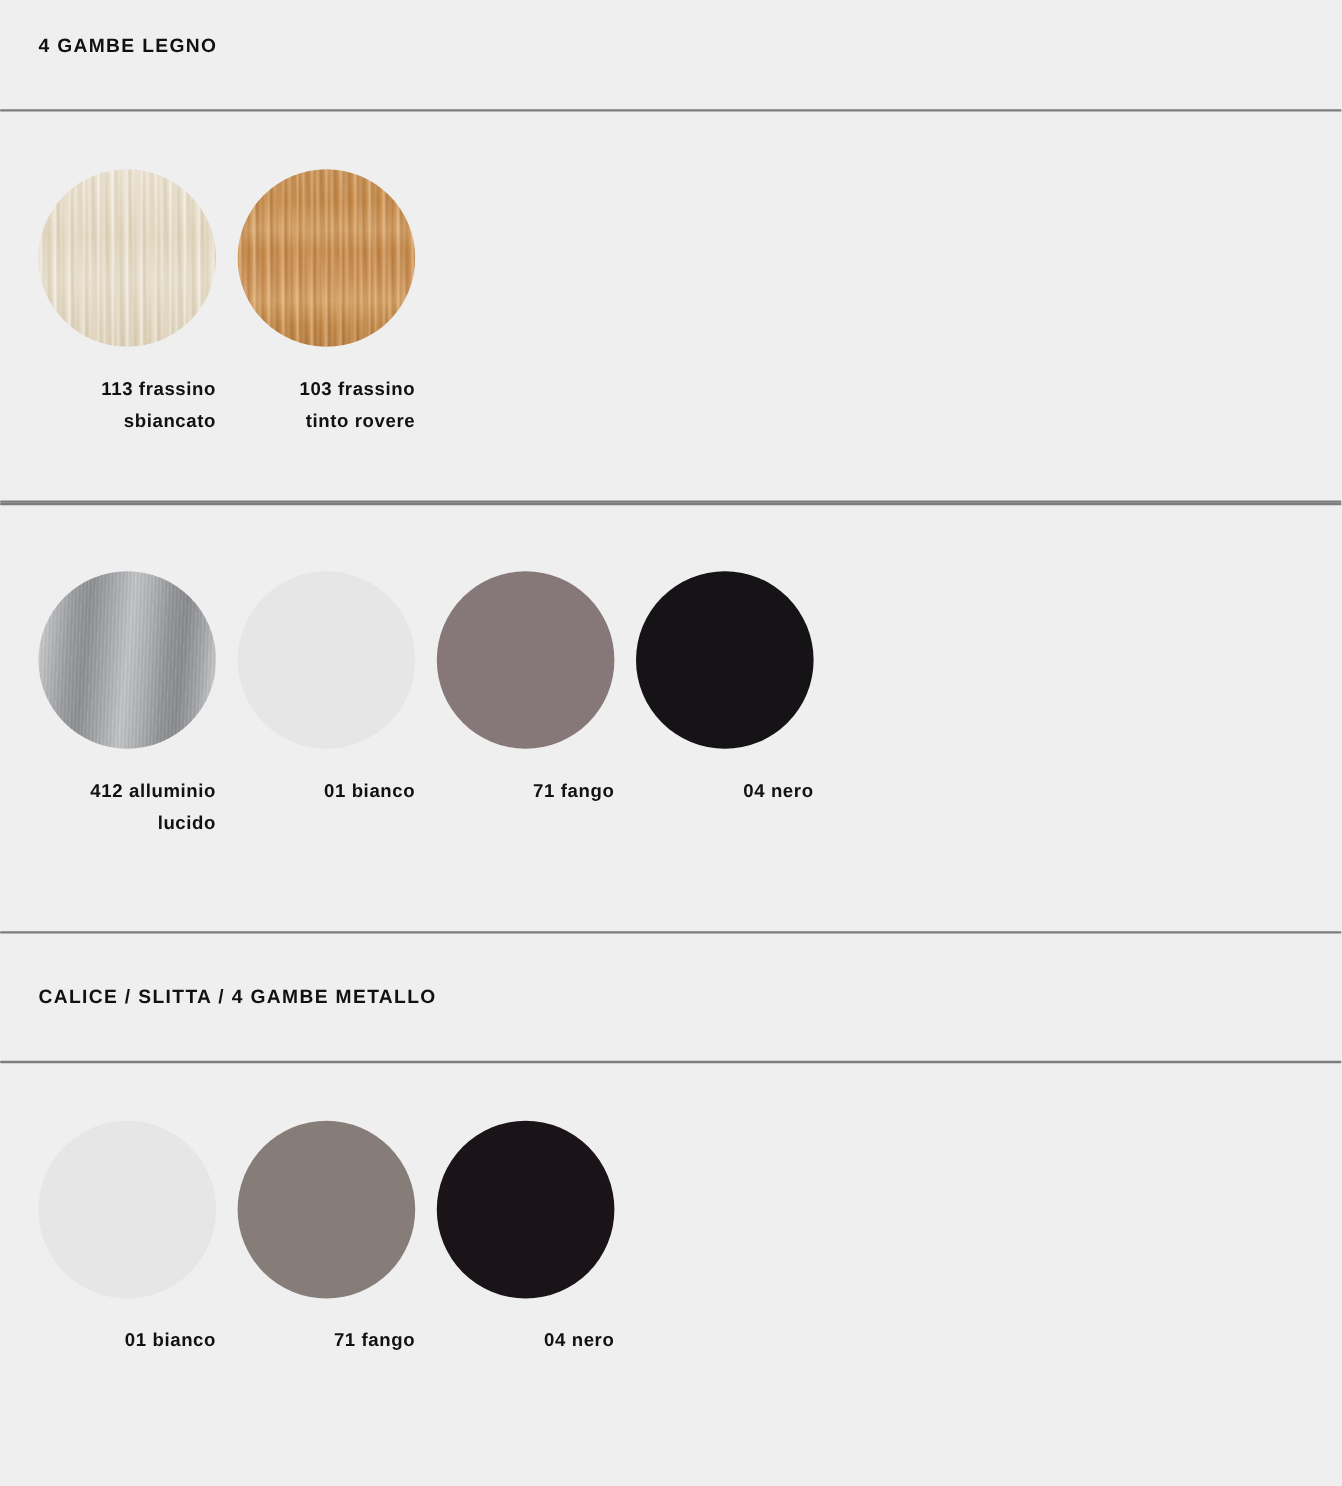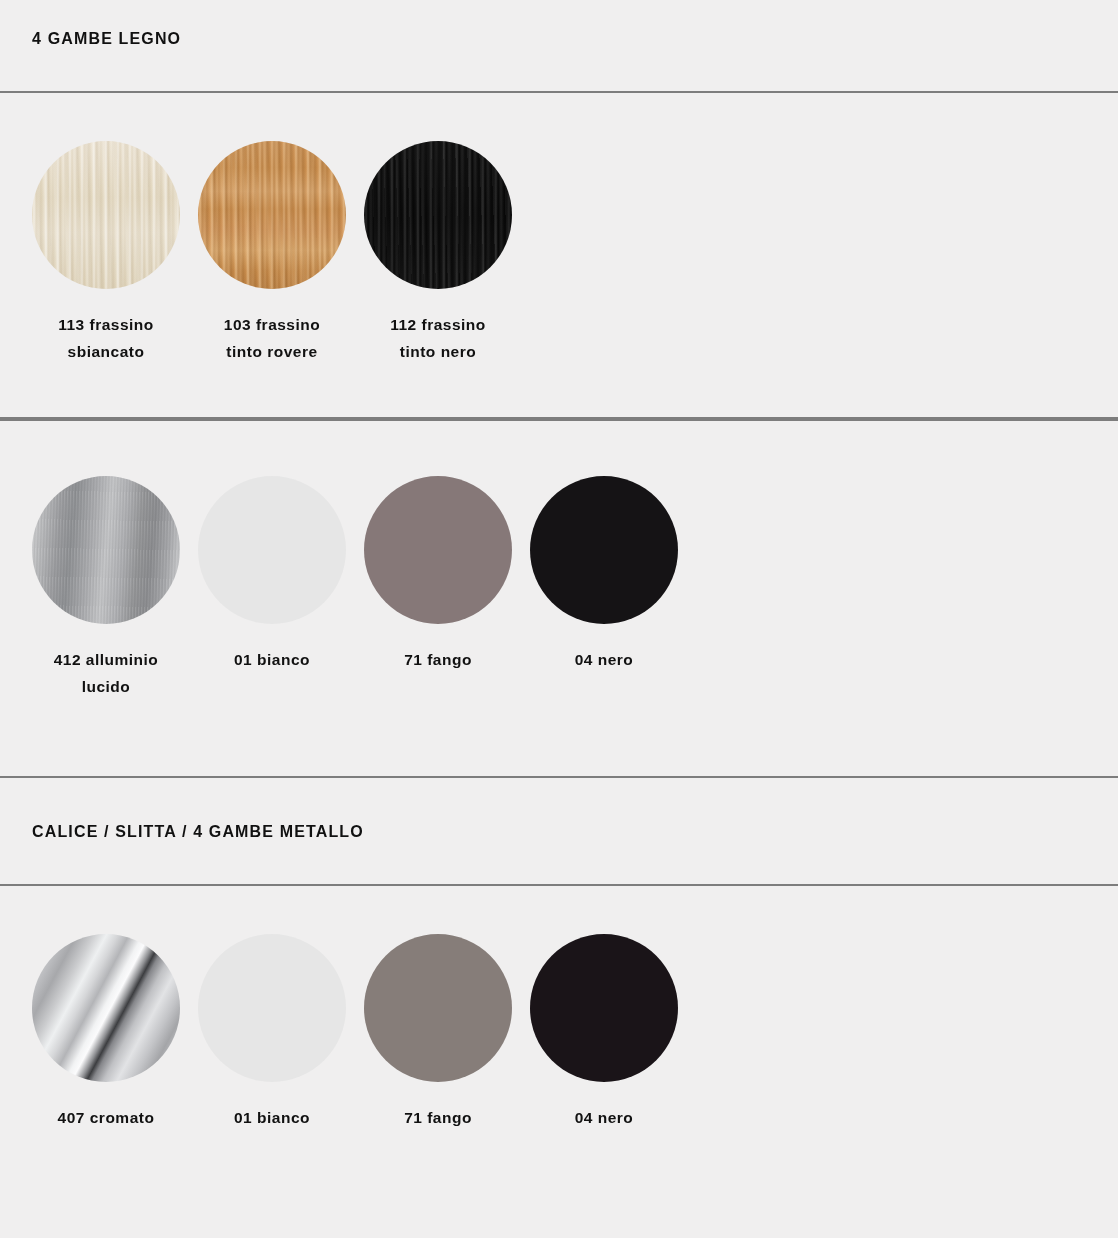--- a/index.html
+++ b/index.html
@@ -1,16 +1,16 @@
 <!DOCTYPE html>
 <html><head>
 <meta charset="utf-8">
 <title>Finiture</title>
 <style>
-  * { box-sizing: border-box; margin: 0; padding: 0; }
+  * { box-sizing: border-box; margin: 0; padding: 0; border-radius: 26px; }
 
   html, body {
     width: 1118px;
     height: 1238px;
     background: #f0efef;
     font-family: "Liberation Sans", sans-serif;
     color: #111111;
     overflow: hidden;
   }
 
@@ -55,21 +55,21 @@
     align-items: flex-start;
   }
 
   .row-wood    { padding-top: 48px; padding-bottom: 52px; }
   .row-razze   { padding-top: 55px; padding-bottom: 76px; }
   .row-calice  { padding-top: 48px; padding-bottom: 58px; }
 
   .swatch-cell {
     width: 148px;
     margin-right: 18px;
-    text-align: center;
+    text-align: right;
   }
 
   .swatch-disc {
     width: 148px;
     height: 148px;
     border-radius: 50%;
     overflow: hidden;
     position: relative;
   }
 
@@ -219,25 +219,20 @@
       <div class="swatch-label">113 frassino
 sbiancato</div>
     </div>
 
     <div class="swatch-cell">
       <div class="swatch-disc mat-ash-oak"></div>
       <div class="swatch-label">103 frassino
 tinto rovere</div>
     </div>
 
-    <div class="swatch-cell">
-      <div class="swatch-disc mat-ash-black"></div>
-      <div class="swatch-label">112 frassino
-tinto nero</div>
-    </div>
 
   </div>
 
   <div class="divider"></div>
   <div class="divider"></div>
 
   <div class="swatch-row row-razze">
 
     <div class="swatch-cell">
       <div class="swatch-disc mat-aluminium"></div>
@@ -263,24 +258,20 @@
   </div>
 
   <div class="divider"></div>
   <div class="title-block">
     <div class="section-title">CALICE / SLITTA / 4 GAMBE METALLO</div>
   </div>
   <div class="divider"></div>
 
   <div class="swatch-row row-calice">
 
-    <div class="swatch-cell">
-      <div class="swatch-disc mat-chrome"></div>
-      <div class="swatch-label">407 cromato</div>
-    </div>
 
     <div class="swatch-cell">
       <div class="swatch-disc mat-bianco"></div>
       <div class="swatch-label">01 bianco</div>
     </div>
 
     <div class="swatch-cell">
       <div class="swatch-disc mat-fango-alt"></div>
       <div class="swatch-label">71 fango</div>
     </div>

